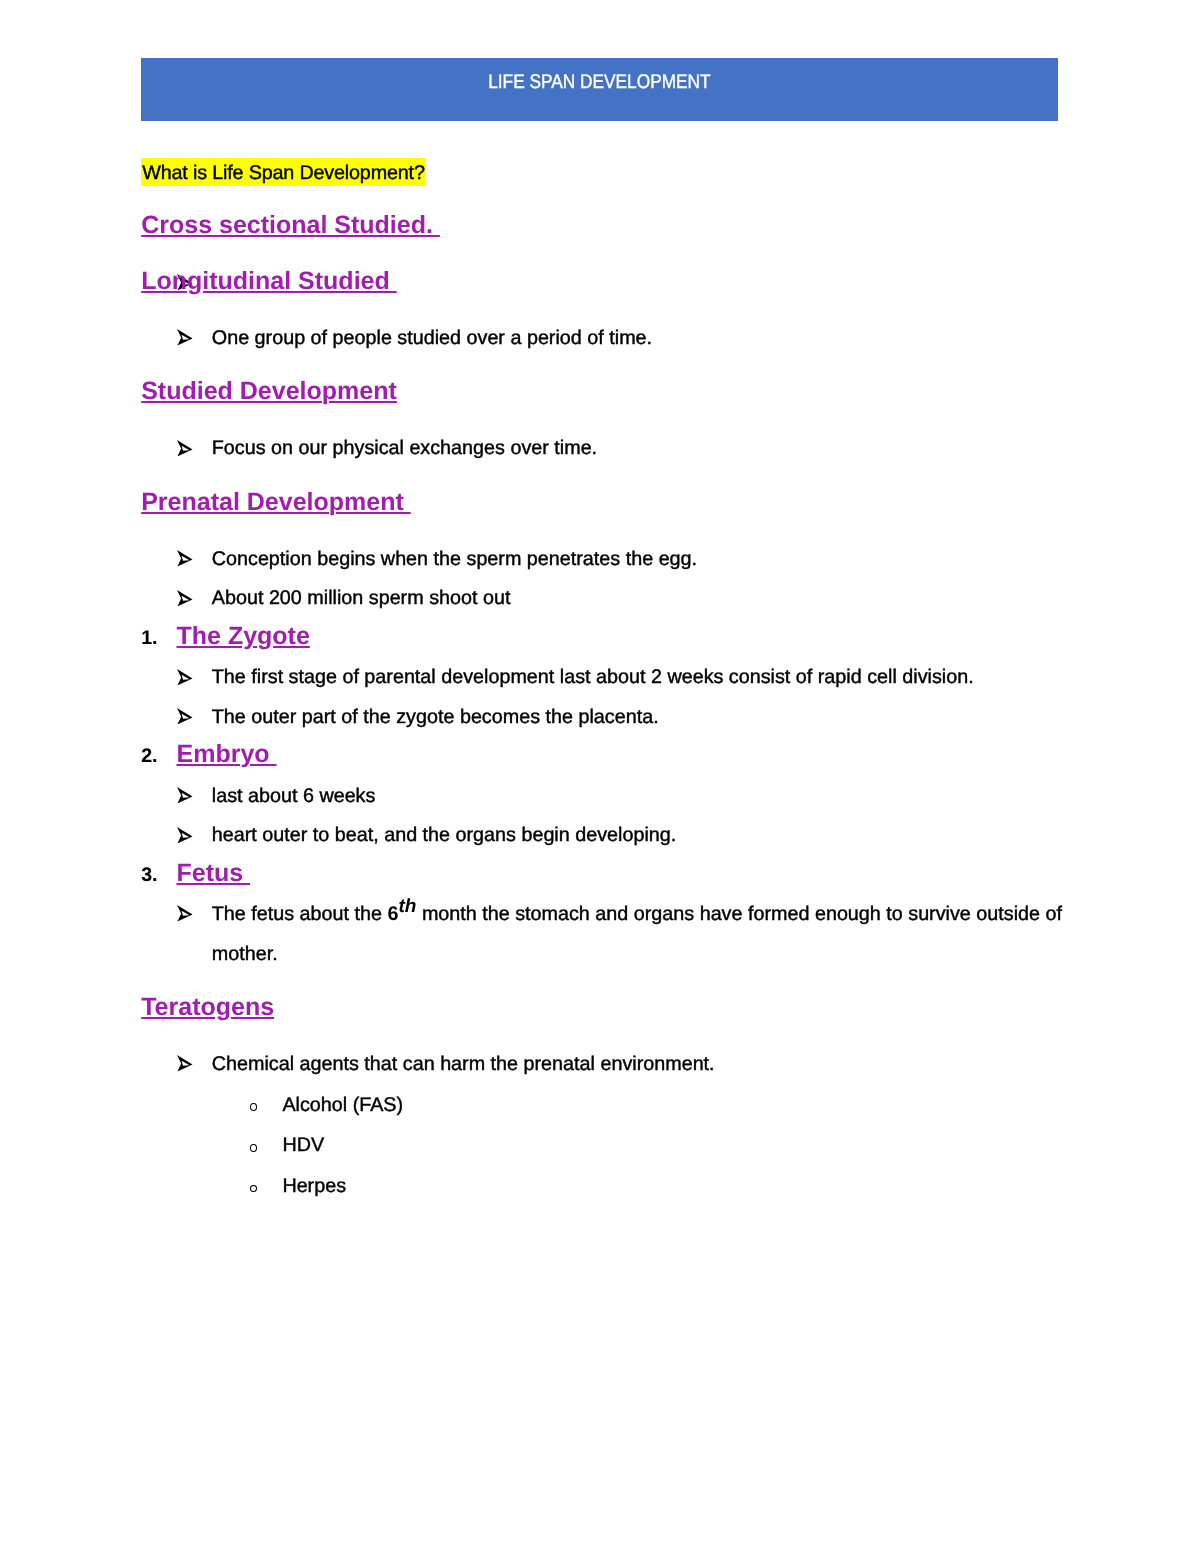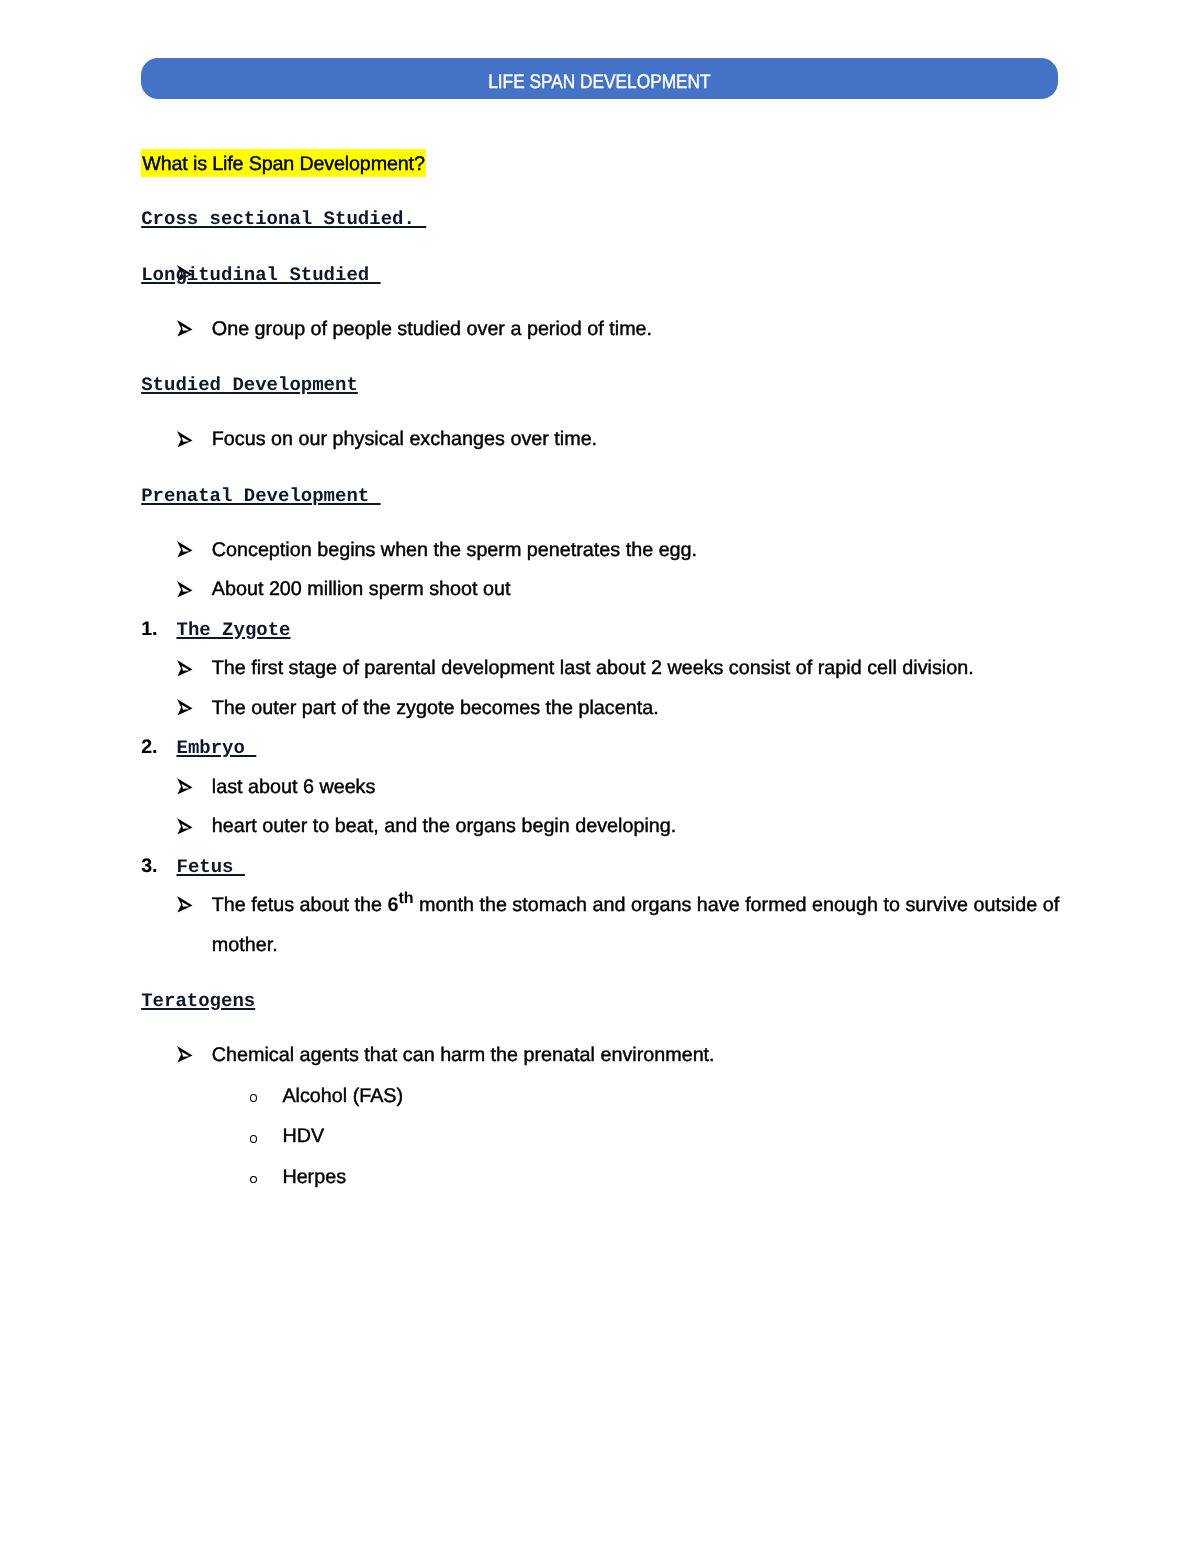--- a/index.html
+++ b/index.html
@@ -9,54 +9,52 @@
     background:#ffffff;
     font-family:"Liberation Sans", sans-serif;
     color:#000000;
     -webkit-font-smoothing:antialiased;
     text-rendering:geometricPrecision;
     -webkit-text-stroke:0.42px currentColor;
   }
   
   .banner {
     position:absolute; left:141.2px; top:57.5px;
-    width:916.8px; height:41px;
+    width:916.8px; height:63px;
     background:#4472C4;
-    border-radius:17px;
   }
   .banner-title {
     display:block; text-align:center;
     color:#ffffff; font-size:19.75px; line-height:48.6px;
     transform:scaleX(0.875);
     white-space:pre;
   }
   
   .doc {
-    position:absolute; left:141.2px; top:144px; width:930px;
+    position:absolute; left:141.2px; top:153px; width:930px;
     font-size:19.75px; line-height:39.49px;
   }
   .blk { margin:0; padding:0; position:relative; }
   .sp-after { margin-bottom:15.77px; }
 
   .hl-run {
     background:#FFFF00;
     padding:3.5px 1px 2.5px 1px;
     letter-spacing:-0.17px;
     white-space:pre-wrap;
   }
 
   .lnk {
-    color:#0f172a; font-weight:bold; font-size:19px;
+    color:#a21caf; font-weight:bold; font-size:25px;
     text-decoration:underline;
     text-decoration-thickness:1.5px;
     text-underline-offset:1.7px;
     line-height:0;
     -webkit-text-stroke:0px;
     white-space:pre-wrap;
-    font-family:Liberation Mono, monospace;
   }
 
   
   .arrow-item { padding-left:70.6px; }
   .arrow-mk {
     position:absolute; left:35.3px; top:0; width:17px; height:39.49px;
     display:block;
   }
   .arrow-mk svg { position:absolute; left:0.8px; top:10.36px; width:15.5px; height:16.4px; display:block; }
 
@@ -64,21 +62,21 @@
   .num-item { padding-left:35.3px; }
   .num-mk { position:absolute; left:0; top:0; font-weight:bold; font-size:19.6px; color:#000000; -webkit-text-stroke:0.1px currentColor; }
 
   
   .circ-item { padding-left:141.2px; line-height:40.7px; }
   .circ-mk {
     position:absolute; left:108.9px; top:18.9px;
     width:4.9px; height:5.6px; border:1.95px solid #000000;
     border-radius:50%;
   }
-  .sup { font-size:16px; vertical-align:super; font-weight:bold; line-height:0; -webkit-text-stroke:0px; }
+  .sup { font-size:19px; vertical-align:super; font-weight:bold; line-height:0;font-style:italic; -webkit-text-stroke:0px; }
   .b { font-weight:bold; -webkit-text-stroke:0px; }
 </style>
 </head>
 <body>
 
 <div class="page">
   <div class="banner">
       <span class="banner-title">LIFE SPAN DEVELOPMENT</span>
     </div>
   <div class="doc">

